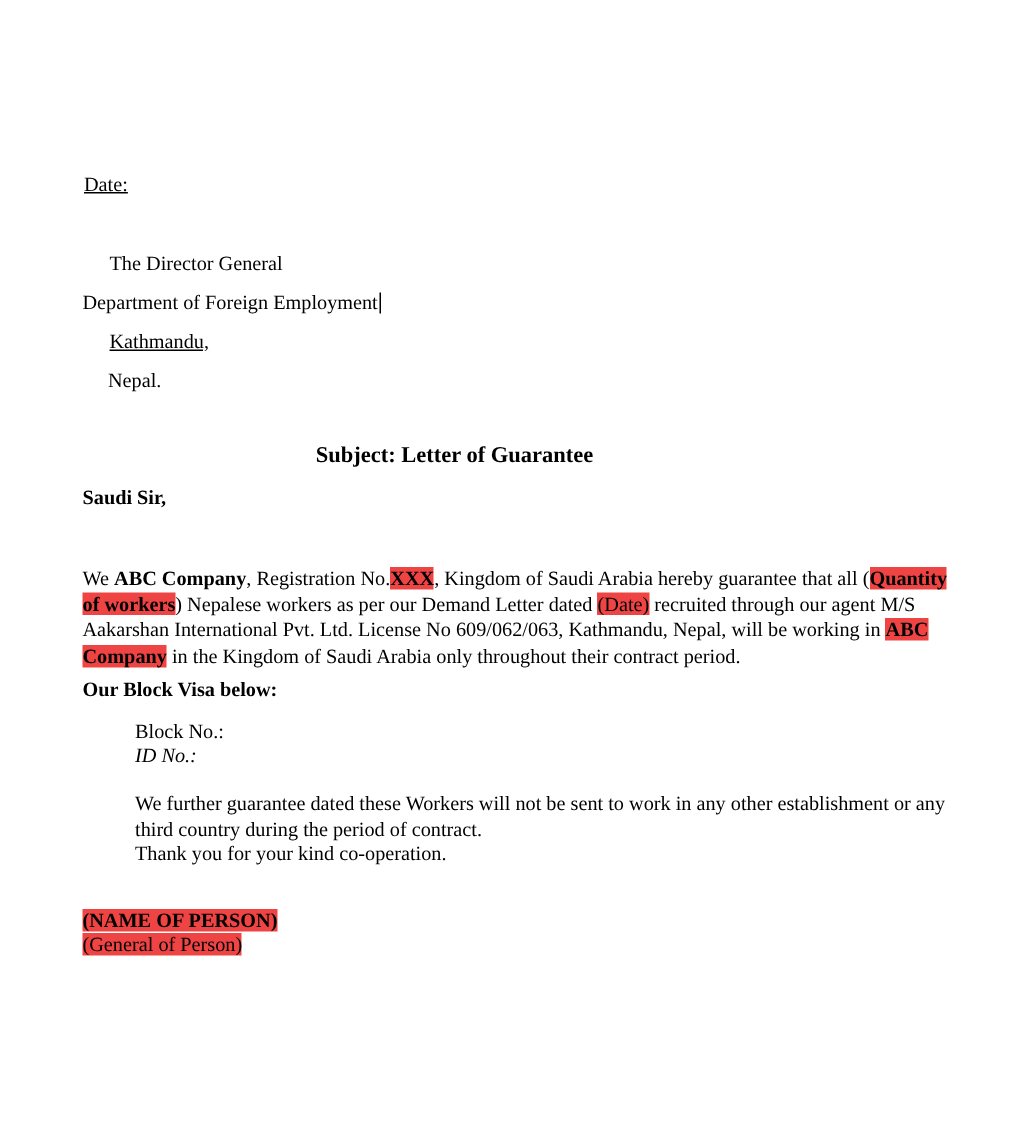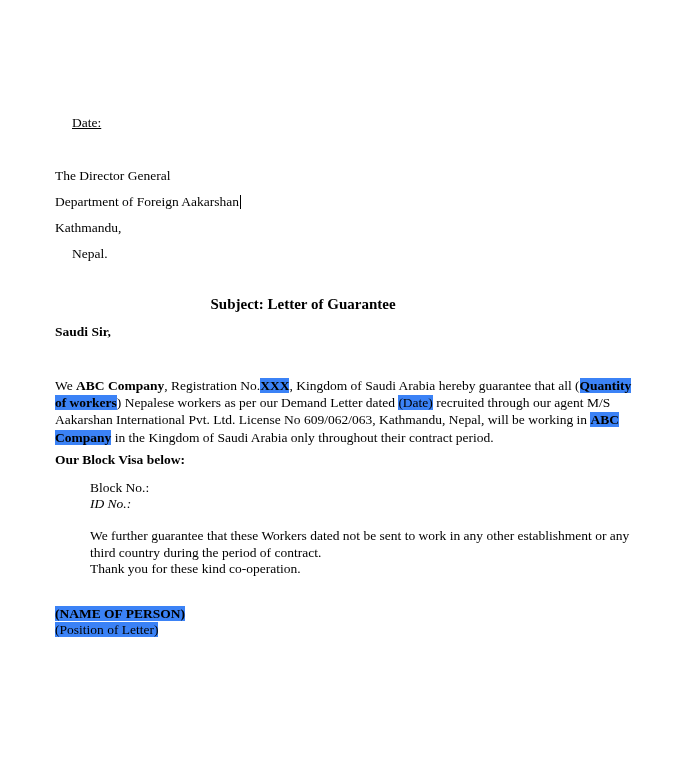--- a/index.html
+++ b/index.html
@@ -7,25 +7,25 @@
   body {
     width: 690px; height: 762px;
     position: relative;
     font-family: "Liberation Serif", "DejaVu Serif", serif;
     font-size: 13.5px;
     color: #000000;
     overflow: hidden;
   }
   .abs { position: absolute; }
   .b { font-weight: bold; }
-  .hl { background: #3b82f6; }
-  .date-line      { left: 72px; top: 115px; text-decoration: underline; }
-  .addr-1         { left: 55px; top: 168px; }
+  .hl { background: #ef4444; }
+  .date-line      { left: 56px; top: 115px; text-decoration: underline; }
+  .addr-1         { left: 73px; top: 168px; }
   .addr-2         { left: 55px; top: 194px; }
-  .addr-3         { left: 55px; top: 220px; }
+  .addr-3         { left: 73px; top: 220px; text-decoration: underline; }
   .addr-4         { left: 72px; top: 246px; }
   .subject-line   { left: 0; top: 296px; width: 606px; text-align: center;
                     font-weight: bold; font-size: 15px; }
   .salutation     { left: 55px; top: 324px; font-weight: bold; }
   .body-para      { left: 55px; top: 377px; width: 586px; line-height: 17.2px; }
   .visa-heading   { left: 55px; top: 452px; font-weight: bold; }
   .visa-no        { left: 90px; top: 480px; }
   .id-no          { left: 90px; top: 496px; font-style: italic; }
   .further-para   { left: 90px; top: 527px; width: 550px; line-height: 17px; }
   .closing-line   { left: 90px; top: 561px; }
@@ -39,37 +39,37 @@
     margin-left: 1px;
   }
 </style>
 </head>
 <body>
 
 <div class="abs date-line">Date:</div>
 
 <div class="abs addr-1">The Director General</div>
 
-<div class="abs addr-2"><span>Department of Foreign Aakarshan</span><span class="caret"></span></div>
+<div class="abs addr-2"><span>Department of Foreign Employment</span><span class="caret"></span></div>
 
 <div class="abs addr-3">Kathmandu,</div>
 
 <div class="abs addr-4">Nepal.</div>
 
 <div class="abs subject-line">Subject: Letter of Guarantee</div>
 
 <div class="abs salutation">Saudi Sir,</div>
 
 <p class="abs body-para"><span>We </span><span class="b">ABC Company</span><span>, Registration No.</span><span class="b hl">XXX</span><span>, Kingdom of Saudi Arabia hereby guarantee that all (</span><span class="b hl">Quantity of workers</span><span>) Nepalese workers as per our Demand Letter dated </span><span class="hl">(Date)</span><span> recruited through our agent M/S Aakarshan International Pvt. Ltd. License No 609/062/063, Kathmandu, Nepal, will be working in </span><span class="b hl">ABC Company</span><span> in the Kingdom of Saudi Arabia only throughout their contract period.</span></p>
 
 <div class="abs visa-heading">Our Block Visa below:</div>
 
 <div class="abs visa-no">Block No.:</div>
 
 <div class="abs id-no">ID No.:</div>
 
-<p class="abs further-para">We further guarantee that these Workers dated not be sent to work in any other establishment or any third country during the period of contract.</p>
+<p class="abs further-para">We further guarantee dated these Workers will not be sent to work in any other establishment or any third country during the period of contract.</p>
 
-<div class="abs closing-line">Thank you for these kind co-operation.</div>
+<div class="abs closing-line">Thank you for your kind co-operation.</div>
 
 <div class="abs sig-name"><span class="hl">(NAME OF PERSON)</span></div>
 
-<div class="abs sig-position"><span class="hl">(Position of Letter)</span></div>
+<div class="abs sig-position"><span class="hl">(General of Person)</span></div>
 
 </body></html>

